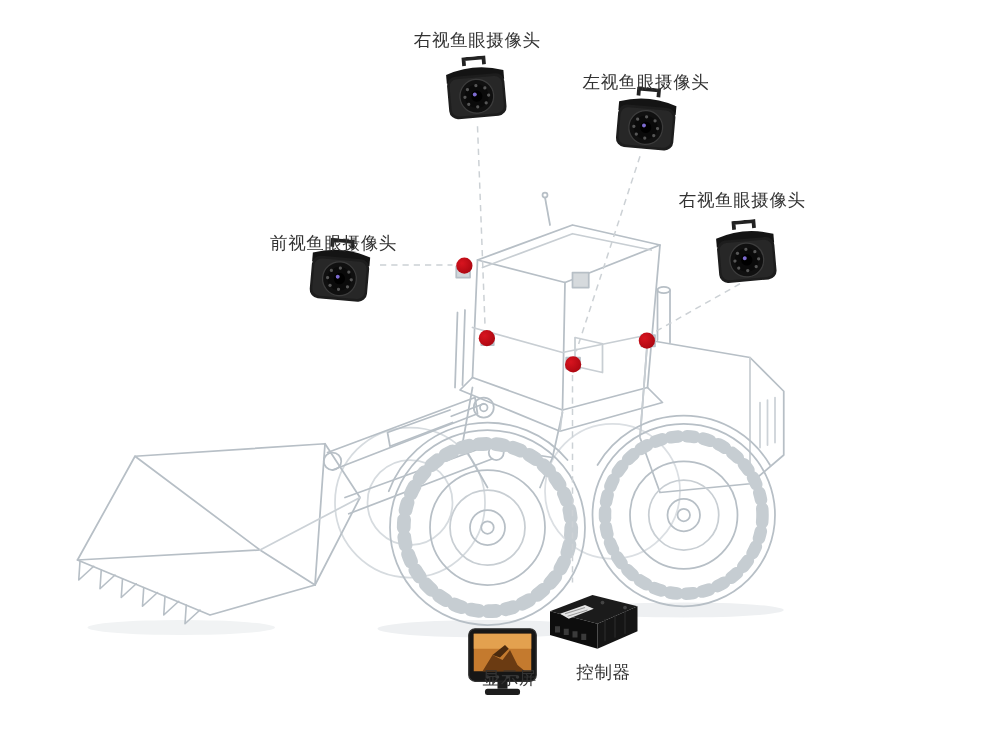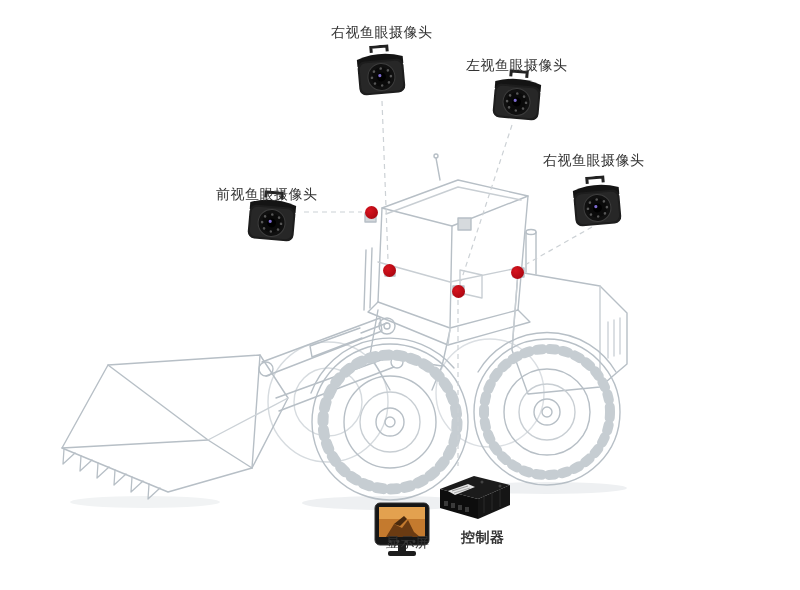--- a/index.html
+++ b/index.html
@@ -215,16 +215,16 @@
     <circle cx="32" cy="39.5" r="1.4" fill="#3a3a3a"></circle>
     <circle cx="40" cy="39.5" r="1.4" fill="#3a3a3a"></circle>
     <rect x="24" y="43" width="8" height="6" fill="#1d1d1d"></rect>
     <rect x="14" y="49" width="28" height="5" rx="2" fill="#1d1d1d"></rect>
   </svg>
 
   <div class="label" style="left:331px; top:24px;text-align:center;">右视鱼眼摄像头</div>
   <div class="label" style="left:466px; top:47px;margin-top:10px;">左视鱼眼摄像头</div>
   <div class="label" style="left:543px; top:152px;">右视鱼眼摄像头</div>
   <div class="label" style="left:216px; top:186px;">前视鱼眼摄像头</div>
-  <div class="label" style="left:461px; top:529px;font-weight:bold;">控制器</div>
+  <div class="label" style="left:461px; top:529px;">控制器</div>
   <div class="label" style="left:386px; top:534px;">显示屏</div>
 
 </div>
 
 </body></html>

